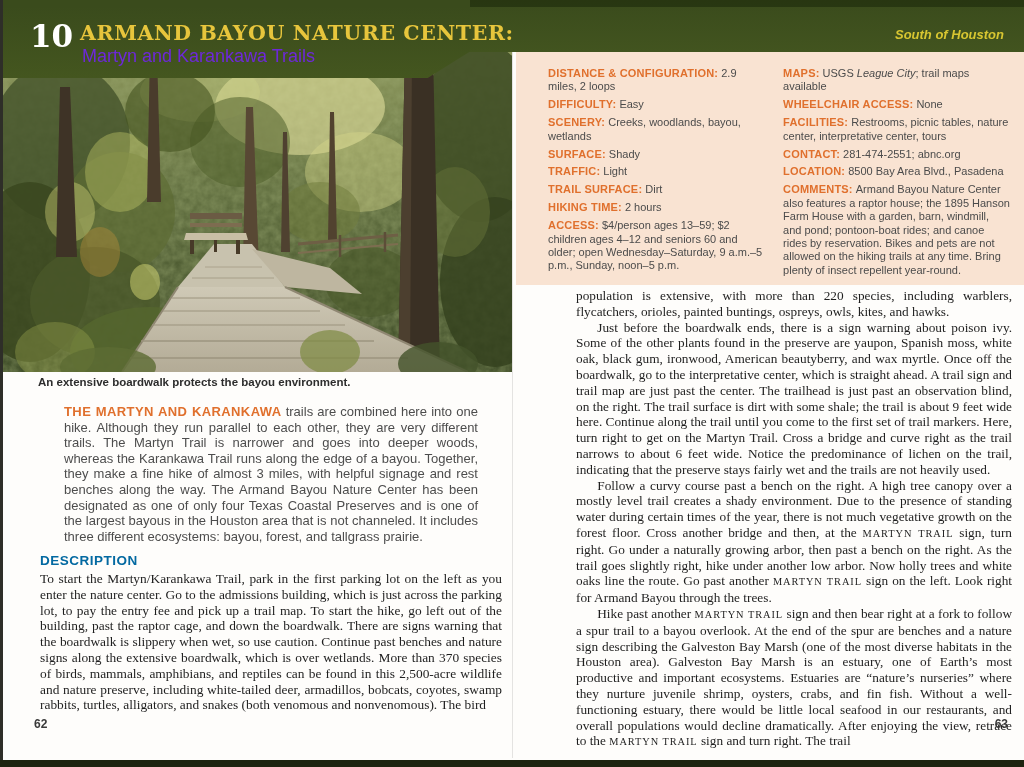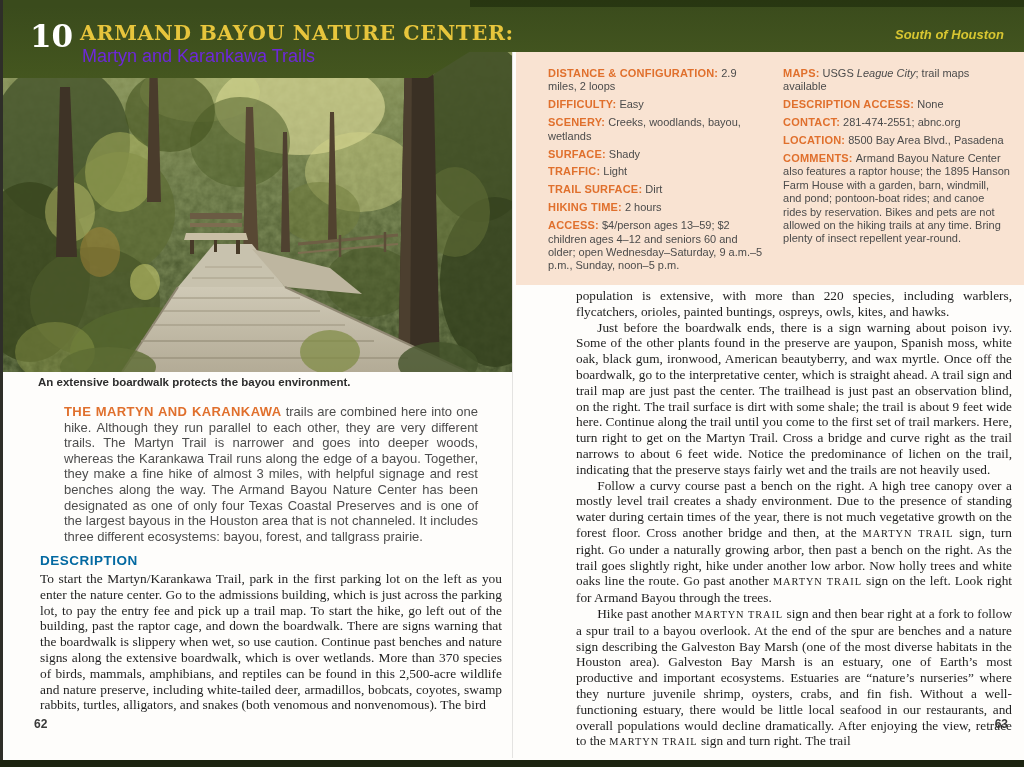--- a/index.html
+++ b/index.html
@@ -205,21 +205,22 @@
       <p class="info-item"><span class="info-label">DIFFICULTY:</span><span>Easy</span></p>
       <p class="info-item"><span class="info-label">SCENERY:</span><span>Creeks, woodlands, bayou, wetlands</span></p>
       <p class="info-item"><span class="info-label">SURFACE:</span><span>Shady</span></p>
       <p class="info-item"><span class="info-label">TRAFFIC:</span><span>Light</span></p>
       <p class="info-item"><span class="info-label">TRAIL SURFACE:</span><span>Dirt</span></p>
       <p class="info-item"><span class="info-label">HIKING TIME:</span><span>2 hours</span></p>
       <p class="info-item"><span class="info-label">ACCESS:</span><span>$4/person ages 13–59; $2 children ages 4–12 and seniors 60 and older; open Wednesday–Saturday, 9 a.m.–5 p.m., Sunday, noon–5 p.m.</span></p>
     </div>
     <div class="info-col right">
       <p class="info-item"><span class="info-label">MAPS:</span><span>USGS <i>League City</i>; trail maps available</span></p>
-      <p class="info-item"><span class="info-label">DESCRIPTION ACCESS:</span><span>None</span></p>
+      <p class="info-item"><span class="info-label">WHEELCHAIR ACCESS:</span><span>None</span></p>
+      <p class="info-item"><span class="info-label">FACILITIES:</span><span>Restrooms, picnic tables, nature center, interpretative center, tours</span></p>
       <p class="info-item"><span class="info-label">CONTACT:</span><span>281-474-2551; abnc.org</span></p>
       <p class="info-item"><span class="info-label">LOCATION:</span><span>8500 Bay Area Blvd., Pasadena</span></p>
       <p class="info-item"><span class="info-label">COMMENTS:</span><span>Armand Bayou Nature Center also features a raptor house; the 1895 Hanson Farm House with a garden, barn, windmill, and pond; pontoon-boat rides; and canoe rides by reservation. Bikes and pets are not allowed on the hiking trails at any time. Bring plenty of insect repellent year-round.</span></p>
     </div>
   </div>
 
   <div class="body-right">
     <p>population is extensive, with more than 220 species, including warblers, flycatchers, orioles, painted buntings, ospreys, owls, kites, and hawks.</p>
     <p class="indent">Just before the boardwalk ends, there is a sign warning about poison ivy. Some of the other plants found in the preserve are yaupon, Spanish moss, white oak, black gum, ironwood, American beautyberry, and wax myrtle. Once off the boardwalk, go to the interpretative center, which is straight ahead. A trail sign and trail map are just past the center. The trailhead is just past an observation blind, on the right. The trail surface is dirt with some shale; the trail is about 9 feet wide here. Continue along the trail until you come to the first set of trail markers. Here, turn right to get on the Martyn Trail. Cross a bridge and curve right as the trail narrows to about 6 feet wide. Notice the predominance of lichen on the trail, indicating that the preserve stays fairly wet and the trails are not heavily used.</p>
     <p class="indent">Follow a curvy course past a bench on the right. A high tree canopy over a mostly level trail creates a shady environment. Due to the presence of standing water during certain times of the year, there is not much vegetative growth on the forest floor. Cross another bridge and then, at the <span class="sc">MARTYN TRAIL</span> sign, turn right. Go under a naturally growing arbor, then past a bench on the right. As the trail goes slightly right, hike under another low arbor. Now holly trees and white oaks line the route. Go past another <span class="sc">MARTYN TRAIL</span> sign on the left. Look right for Armand Bayou through the trees.</p>

